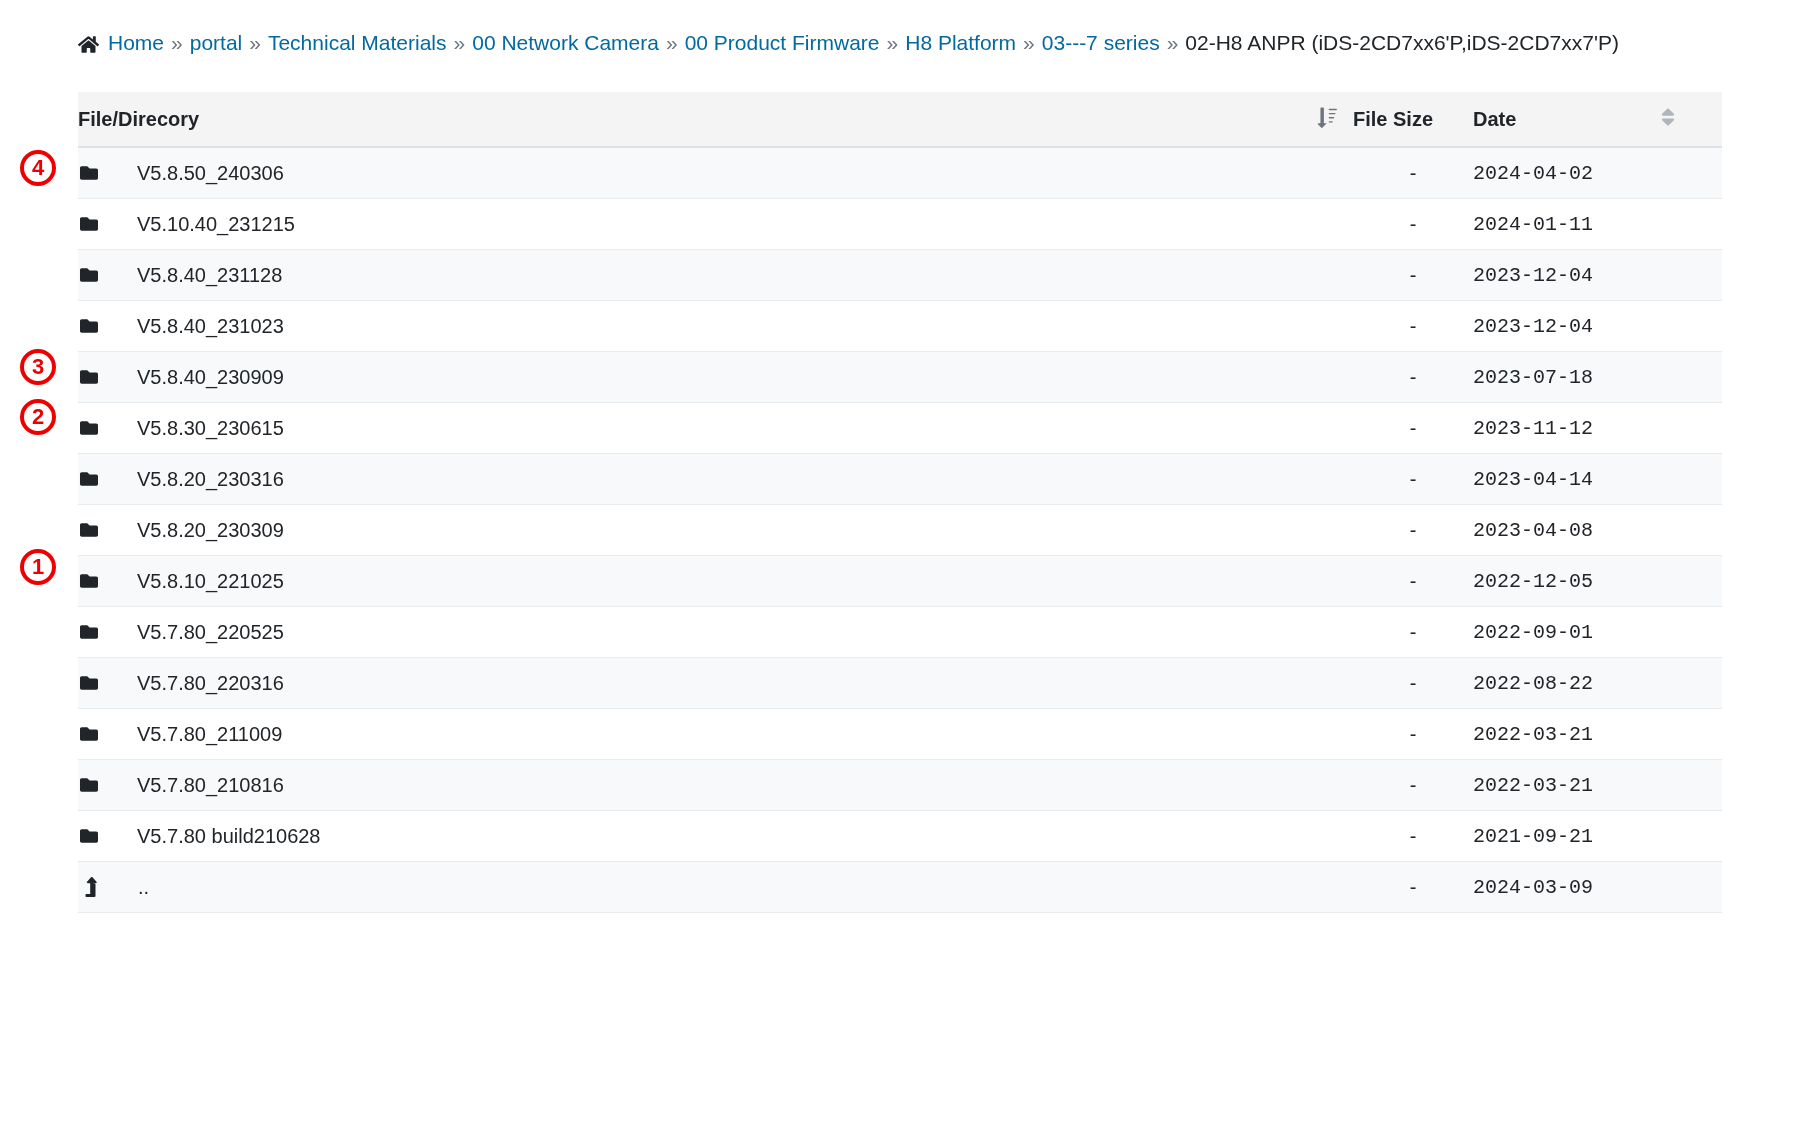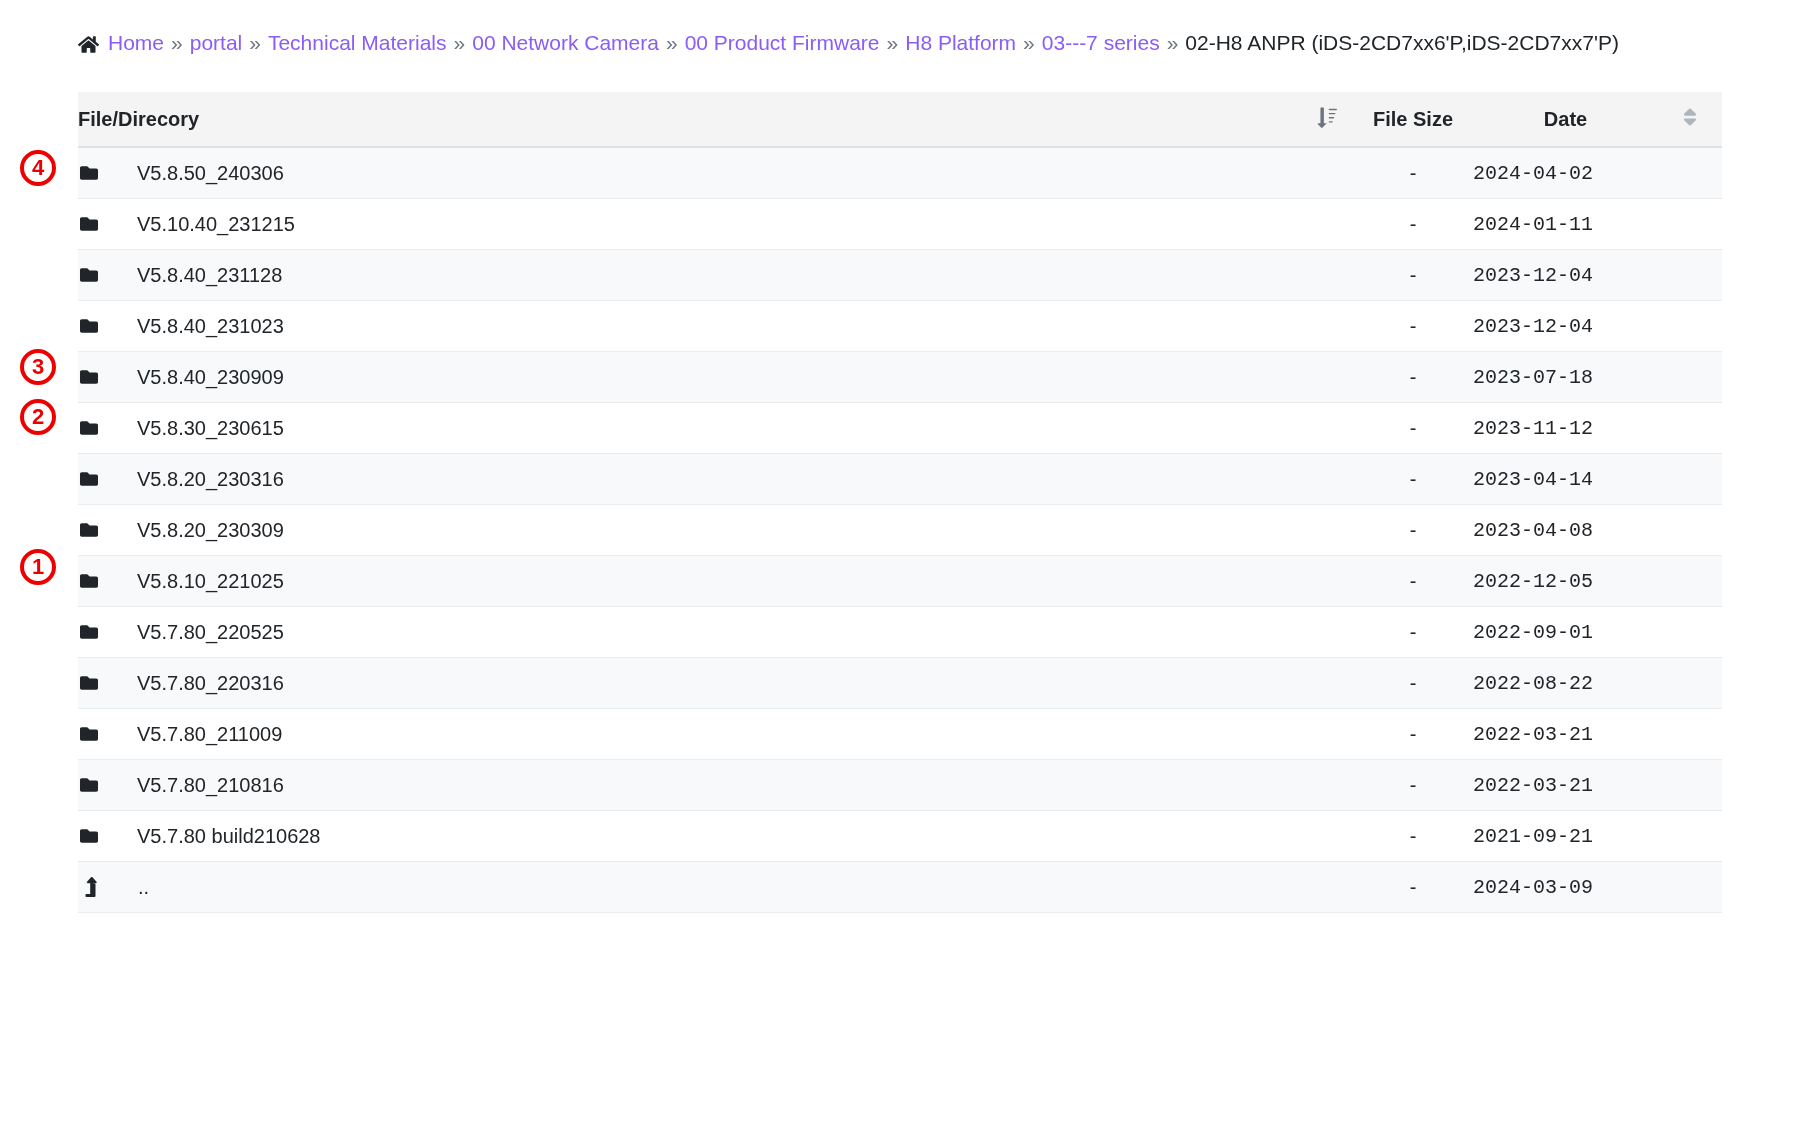--- a/index.html
+++ b/index.html
@@ -32,21 +32,21 @@
     display: inline-block;
     width: 21px;
     height: 19px;
     margin-right: 9px;
     position: relative;
     top: 1px;
     color: #212529;
   }
   .home-icon svg { display: block; }
   .crumb {
-    color: #8b5cf6;
+    color: #0369a1;
     text-decoration: none;
   }
   .crumb.active {
     color: #212529;
     margin-top: 40px;
   }
   .crumb-sep {
     color: #6c757d;
     margin: 0 7px;
   }
@@ -61,21 +61,21 @@
   table.filetable {
     width: 100%;
     border-collapse: collapse;
     font-size: 20px;
   }
   table.filetable thead th {
     background: #f4f4f4;
     font-size: 20px;
     font-weight: bold;
     color: #212529;
-    text-align: center;
+    text-align: left;
     padding: 14px 0 13px 0;
     border-bottom: 2px solid #dee2e6;
     vertical-align: middle;
     white-space: nowrap;
   }
   th.col-name { padding-left: 19px; }
   th.col-size { width: 120px; text-align: center; padding-left: 6px;}
   th.col-date { width: 185px; text-align: left; padding-left: 14px;}
   th.col-sortend { width: 64px; text-align: center; }
 

